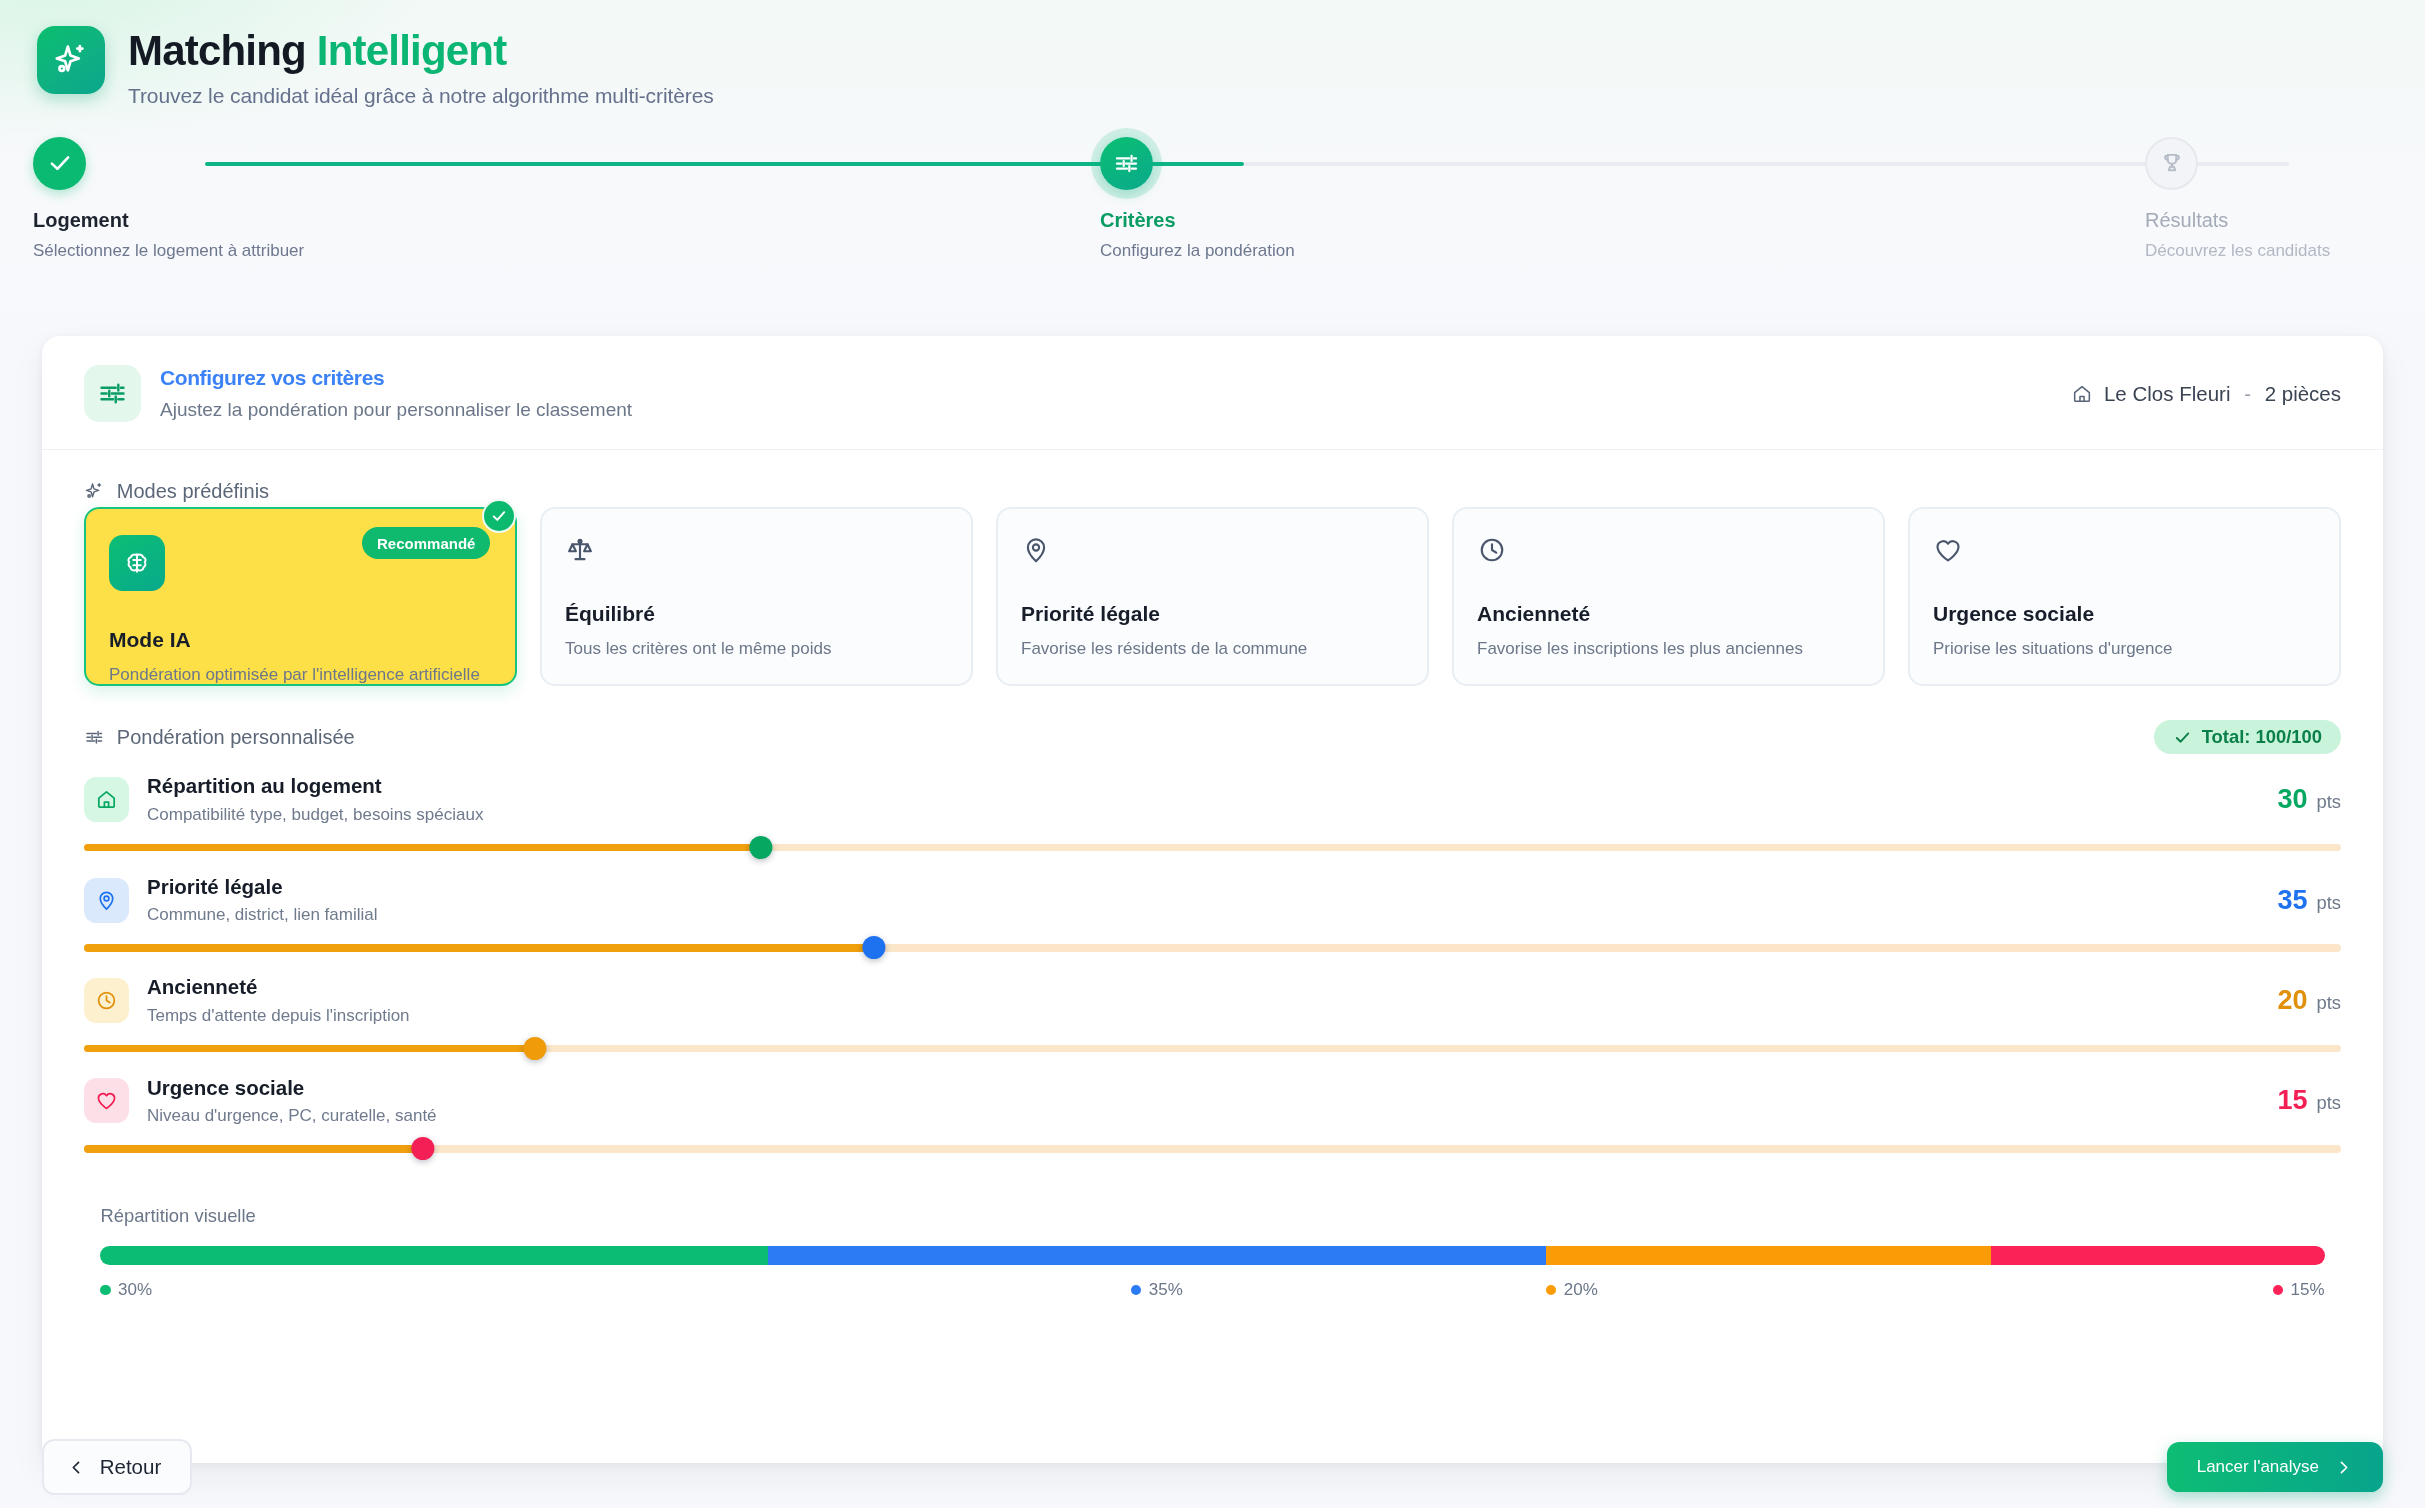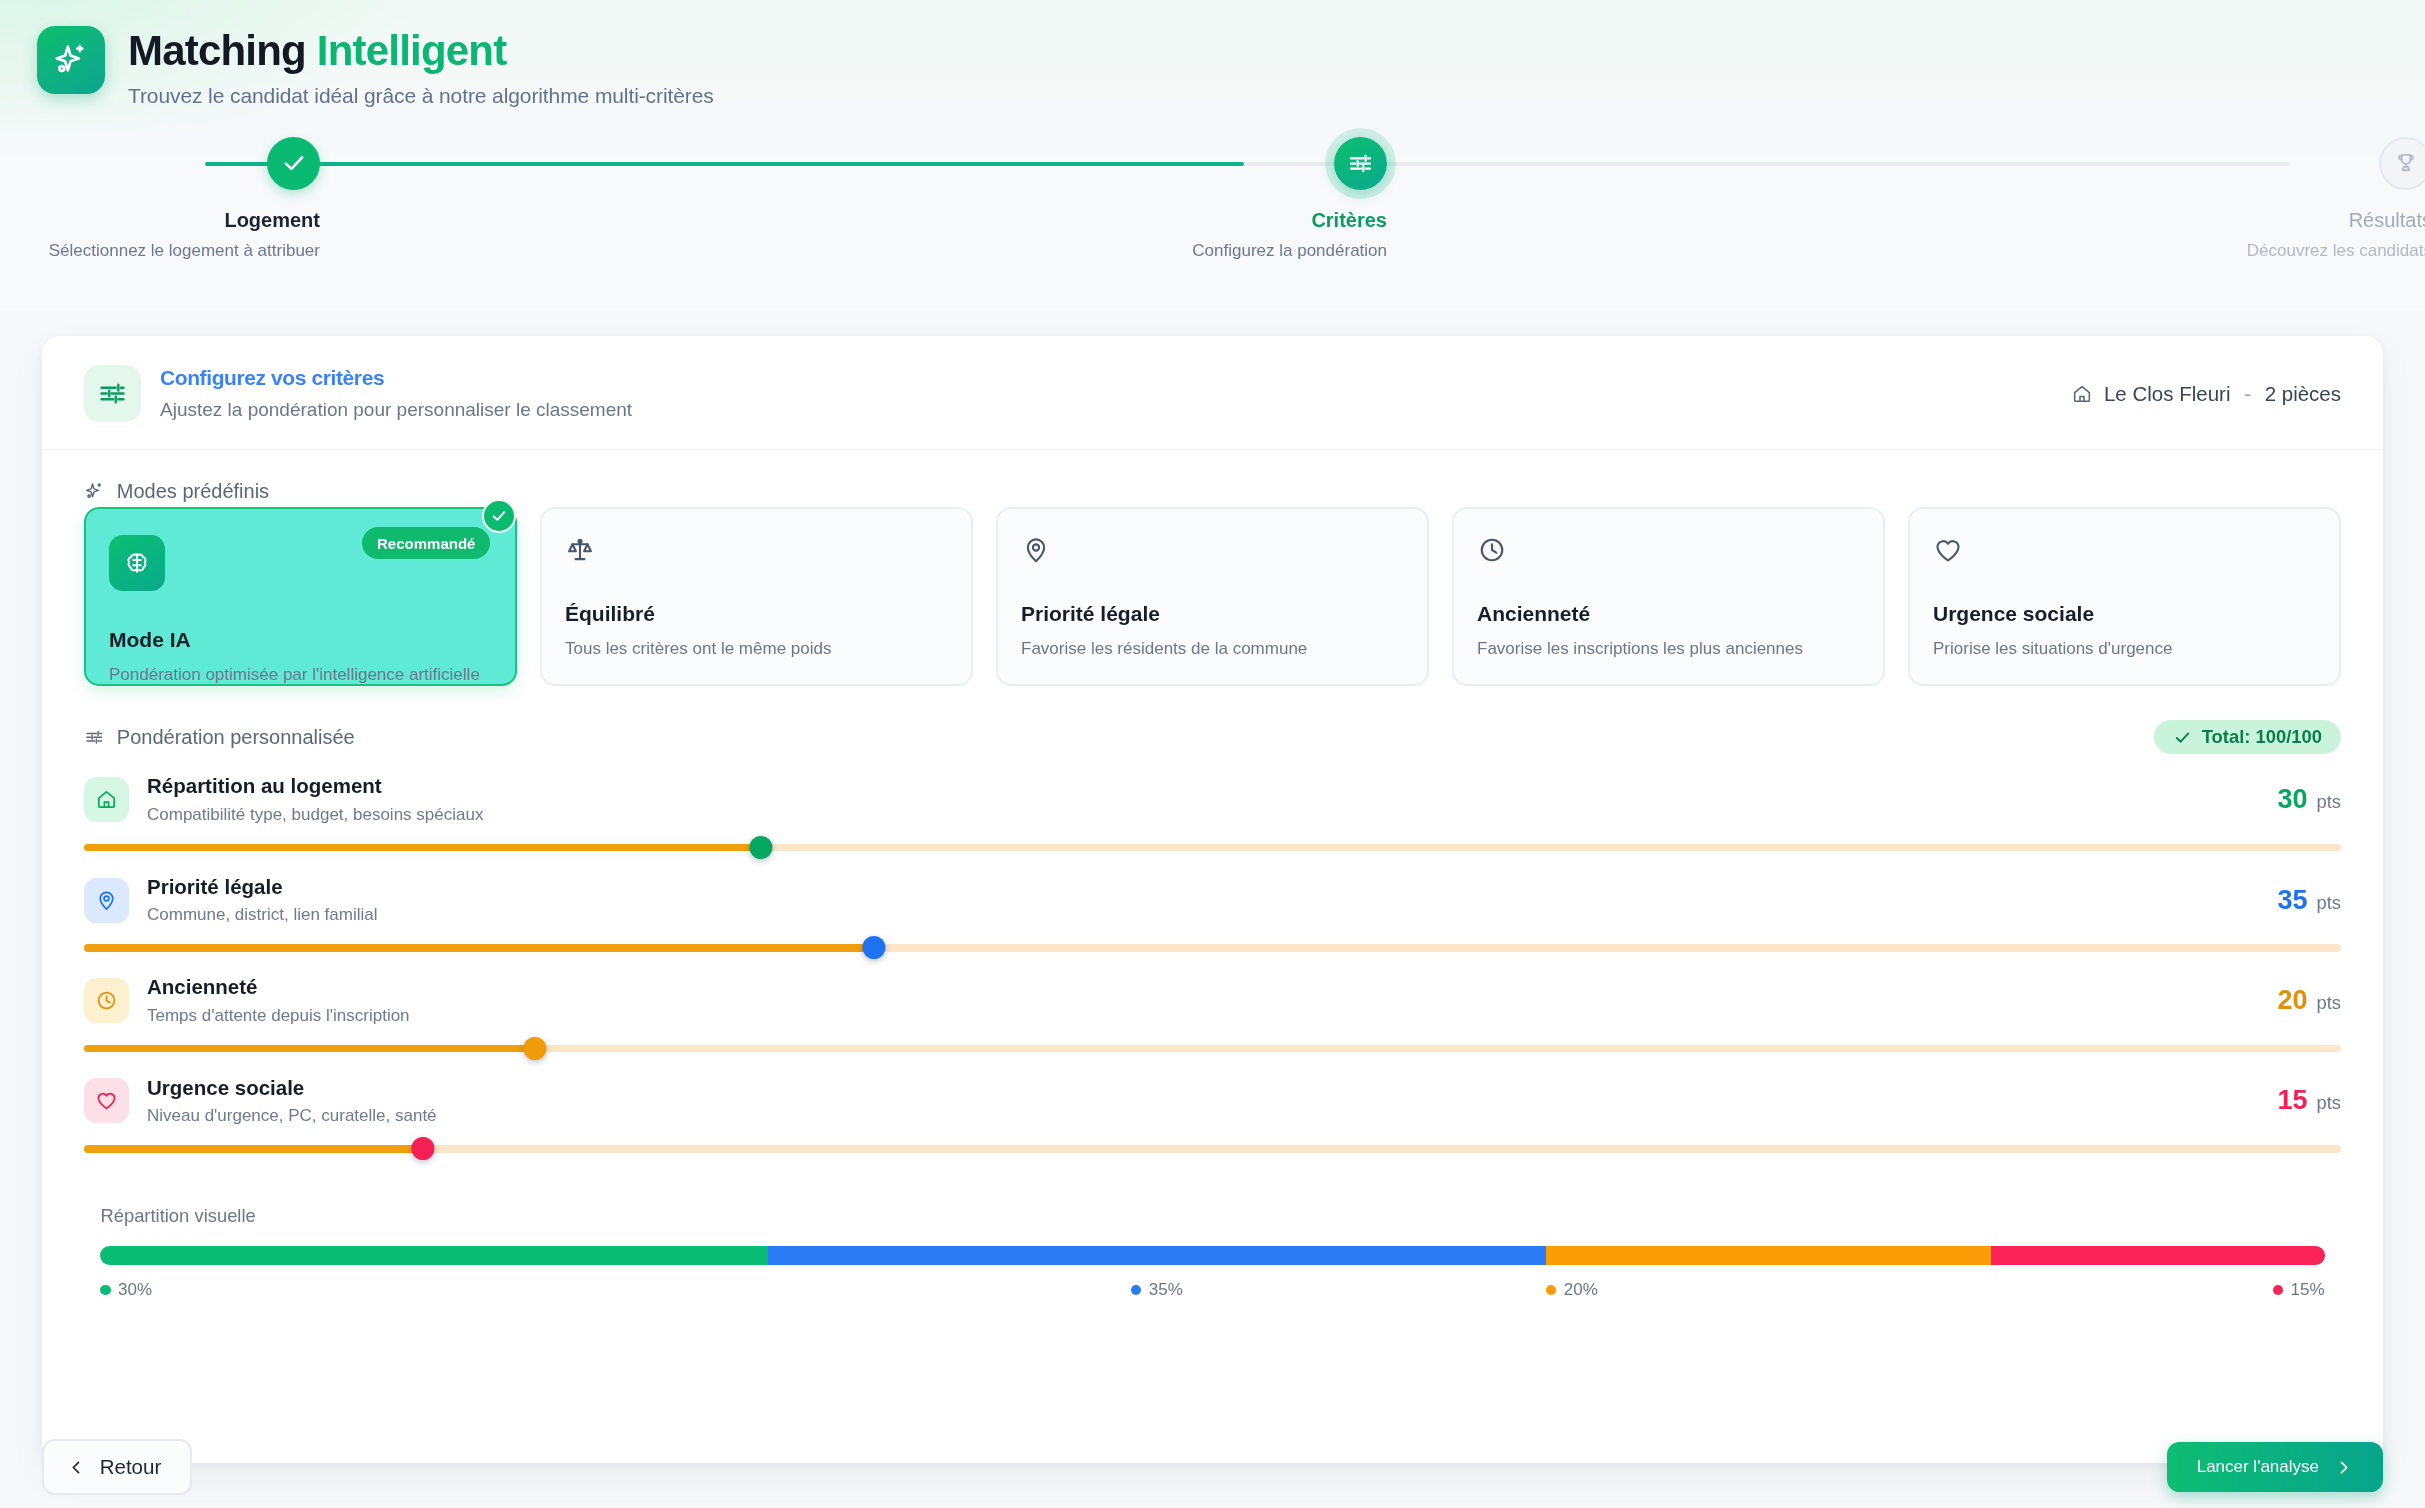--- a/index.html
+++ b/index.html
@@ -33,21 +33,21 @@
     color: #141a24; line-height: 1.02; white-space: nowrap;
   }
   .hero-h1 .accent { color: #0bb573; }
   .hero-sub { margin-top: 11px; font-size: 21px; color: #65718c; letter-spacing: -0.1px; }
 
   
   .stepper { position: relative; margin: 29px 0 0 0; height: 130px; }
   .stepper-inner { position: relative; width: 2426px; height: 130px; }
   .step {
     position: absolute; top: 0; width: 287px; text-align: center;
-    display: flex; flex-direction: column; align-items: flex-end;
+    display: flex; flex-direction: column; align-items: flex-start;
   }
   .step-circle {
     width: 53px; height: 53px; border-radius: 50%;
     display: flex; align-items: center; justify-content: center;
     position: relative; z-index: 3;
   }
   .step-circle.done {
     background: #0ab972;
     box-shadow: 0 4.1px 11px rgba(10,185,114,0.30);
   }
@@ -99,21 +99,21 @@
     font-size: 20px; color: #5b6778; font-weight: 400;
     padding: 30px 0 4px 0;
   }
   .presets { display: flex; gap: 23px; }
   .preset {
     position: relative; flex: 1 1 0; min-width: 0;
     background: #fbfcfe; border: 2px solid #e9edf4; border-radius: 15px;
     padding: 26px 23px 23px 23px; height: 179px;
   }
   .preset.selected {
-    background: #5eead4; border-color: #17c37e;
+    background: #fde047; border-color: #17c37e;
     box-shadow: 0 5.5px 16.4px rgba(20,180,115,0.16);
   }
   .preset-icon-plain { color: #4a566b; }
   .preset-icon-tile {
     width: 56px; height: 56px; border-radius: 13.7px;
     background: linear-gradient(148deg, #0cbf74 0%, #08a98b 100%);
     display: flex; align-items: center; justify-content: center;
   }
   .preset-name { margin-top: 37px; font-size: 21px; font-weight: 700; color: #171e2a; }
   .preset-desc { margin-top: 11.6px; font-size: 17px; color: #6c7789; line-height: 1.25; }

